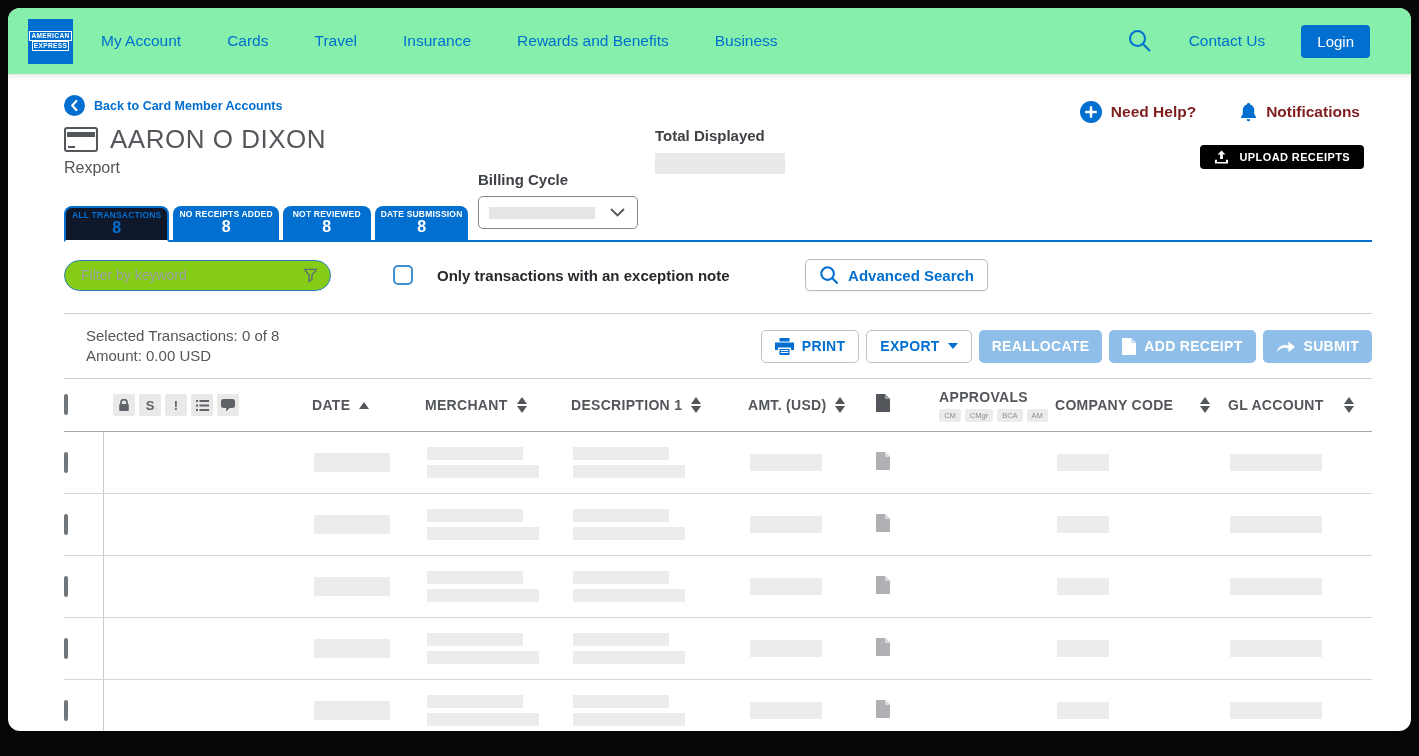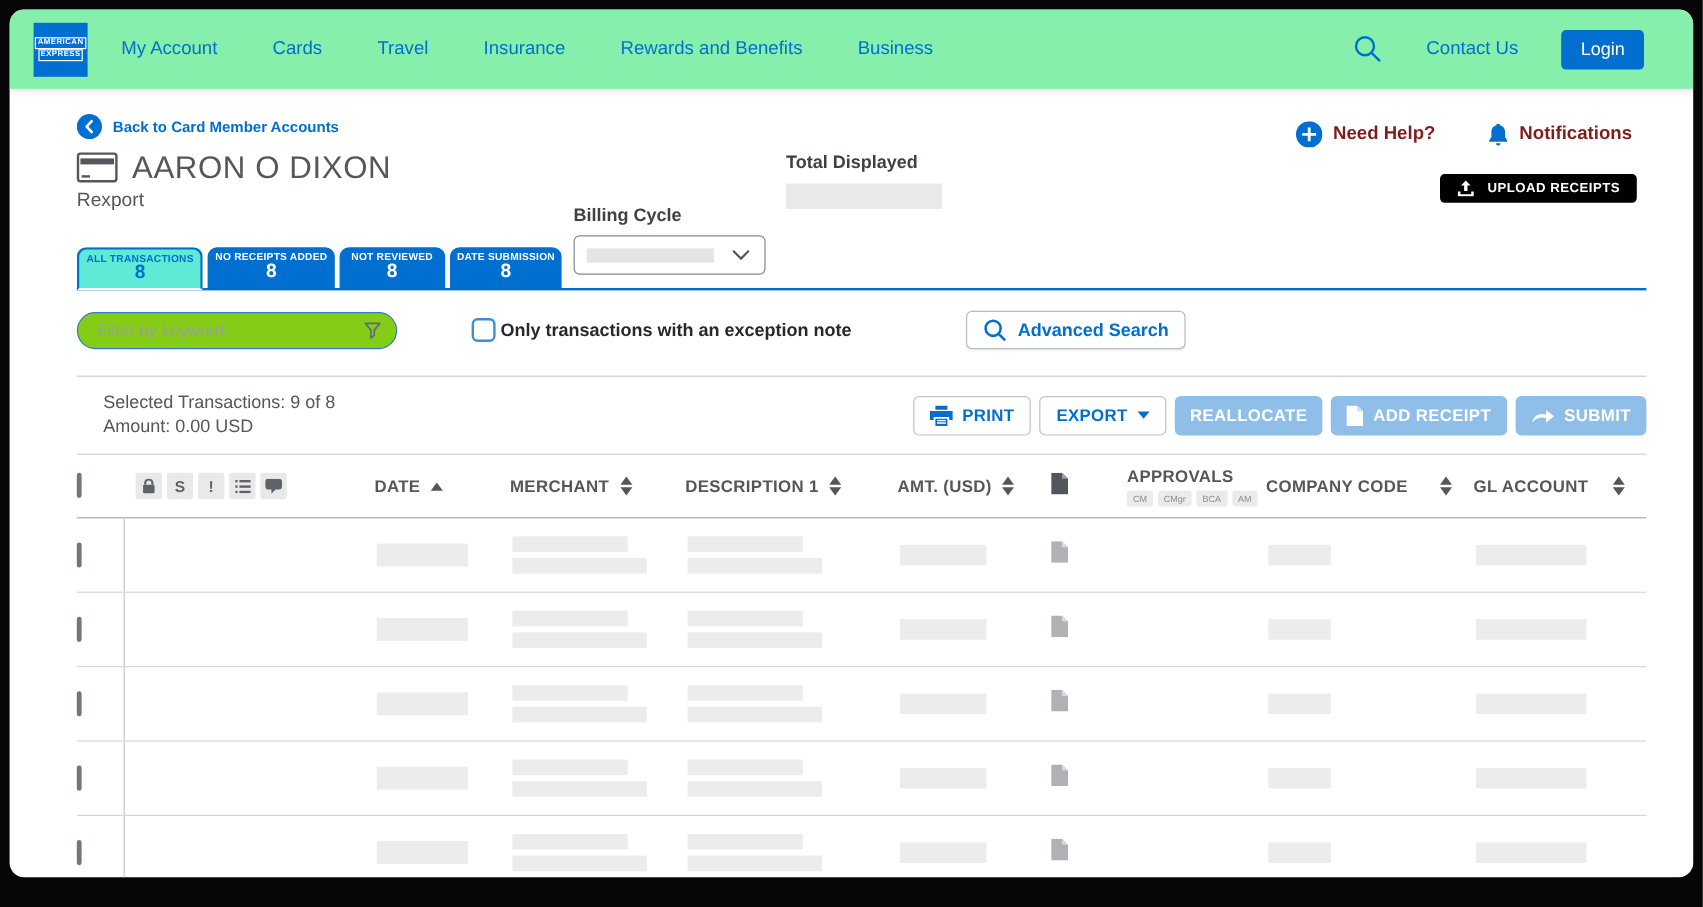--- a/index.html
+++ b/index.html
@@ -63,34 +63,34 @@
   
   .tabs{display:flex;gap:4px;border-bottom:2px solid #006FCF;align-items:flex-end;}
   .tab{
     min-width:88px;height:34px;background:#006FCF;color:#fff;border-radius:8px 8px 0 0;
     display:flex;flex-direction:column;align-items:center;justify-content:center;
     padding:1px 6px 2px;cursor:pointer;box-sizing:border-box;
   }
   .tab .lbl{font-size:8.5px;font-weight:bold;letter-spacing:.2px;white-space:nowrap;}
   .tab .cnt{font-size:16px;font-weight:bold;line-height:1.05;}
   .tab.active{
-    background:#5eead4;color:#006FCF;border:2px solid #006FCF;border-bottom:2px solid #fff;
+    background:#0f172a;color:#006FCF;border:2px solid #006FCF;border-bottom:2px solid #fff;
     margin-bottom:-2px;height:36px;position:relative;z-index:2;
   }
   
   .filter-row{display:flex;align-items:center;margin-top:17px;height:32px;}
   .kw-wrap{
     width:267px;height:31px;border:1px solid #2E7FC2;border-radius:16px;
     display:flex;align-items:center;padding:0 12px 0 14px;box-sizing:border-box;background:#84cc16;
   }
   .kw-wrap input{
     border:none;outline:none;flex:1;font-size:14px;color:#53565A;font-family:inherit;background:transparent;
   }
   .kw-wrap input::placeholder{color:#9B9EA1;}
-  .exc-wrap{display:flex;align-items:center;gap:4px;margin-left:62px;cursor:pointer;}
+  .exc-wrap{display:flex;align-items:center;gap:24px;margin-left:62px;cursor:pointer;}
   .exc-cb{width:20px;height:20px;border:2px solid #3D8FD1;border-radius:5px;background:#fff;box-sizing:border-box;}
   .exc-lbl{font-size:15px;font-weight:bold;color:#26292C;}
   .adv-btn{
     margin-left:auto;margin-right:384px;height:32px;background:#fff;border:1px solid #B9BCBE;border-radius:5px;
     display:flex;align-items:center;gap:8px;padding:0 13px;cursor:pointer;
     color:#006FCF;font-size:15px;font-weight:bold;font-family:inherit;box-shadow:0 1px 2px rgba(0,0,0,.06);
   }
   
   .summary-sec{
     margin-top:22px;border-top:1px solid #CFCFCF;height:64px;
@@ -262,21 +262,21 @@
         <svg width="21" height="21" viewBox="0 0 22 22">
             <circle cx="9" cy="9" r="6.6" fill="none" stroke="#006FCF" stroke-width="2.2"></circle>
             <line x1="14" y1="14" x2="19.5" y2="19.5" stroke="#006FCF" stroke-width="2.2"></line>
           </svg>
         <span>Advanced Search</span>
       </button>
     </div>
 
     <div class="summary-sec">
       <div class="summary-txt">
-        <div>Selected Transactions: 9 of 8</div>
+        <div>Selected Transactions: 0 of 8</div>
         <div>Amount: 0.00 USD</div>
       </div>
       <div class="action-btns">
         <button class="abtn light">
           <svg width="19" height="17" viewBox="0 0 19 17">
               <path d="M4.5 0h10v3.5h-10z" fill="#006FCF"></path>
               <path d="M0 4.5h19V12h-3v-2.5H3V12H0z" fill="#006FCF"></path>
               <path d="M4.5 11h10v6h-10z" fill="#006FCF"></path>
               <path d="M5.8 12.5h7.4M5.8 14.5h7.4" stroke="#fff" stroke-width="1.1"></path>
             </svg>

